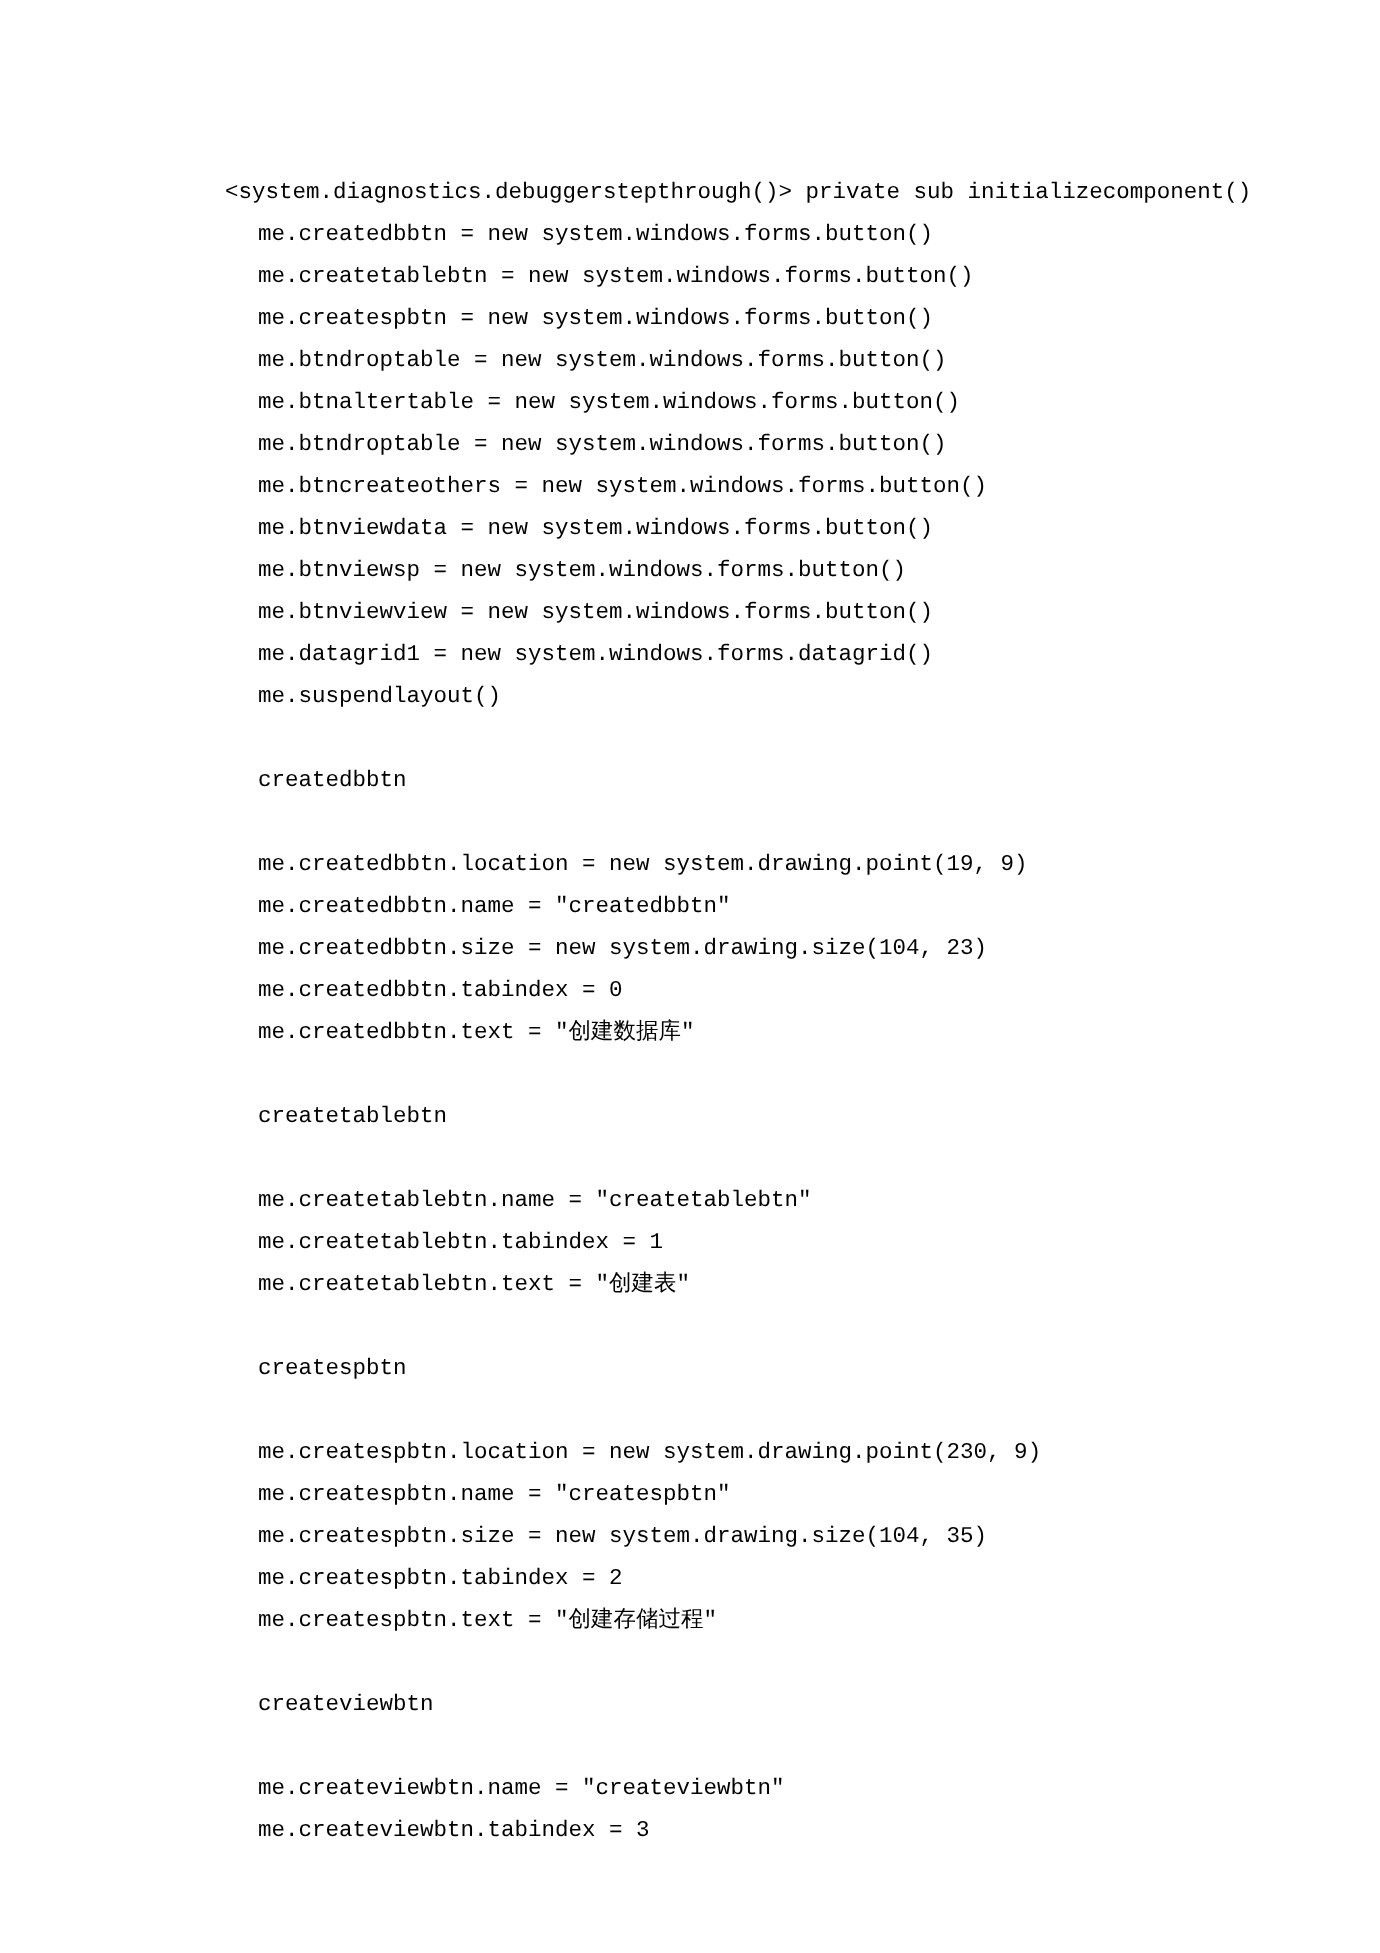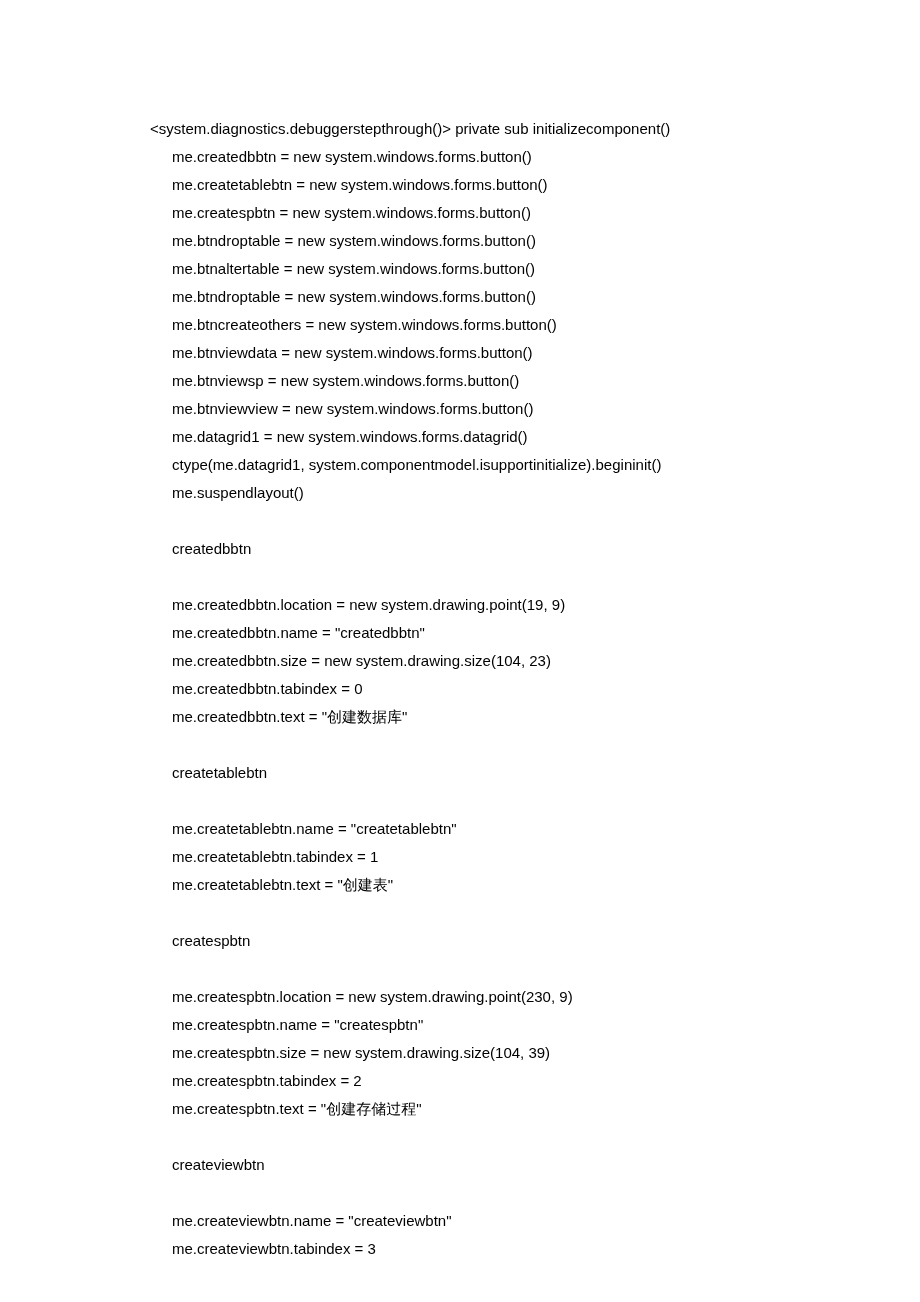--- a/index.html
+++ b/index.html
@@ -13,62 +13,62 @@
     width: 920px;
     min-height: 1302px;
     padding: 115px 60px 60px 150px;
     font-family: Arial, "Helvetica Neue", Helvetica, "PingFang SC", "Microsoft YaHei", sans-serif;
     font-size: 15px;
     line-height: 28px;
     color: #000;
   }
   .line {
     white-space: pre;
+    font-family: Liberation Mono, monospace;
   }
   .indent1 { padding-left: 22px; }
   .blank { height: 28px; }
 </style>
 </head>
 <body>
 
 <div class="page" id="page-root">
     <div class="line">&lt;system.diagnostics.debuggerstepthrough()&gt; private sub initializecomponent()</div>
     <div class="line indent1">me.createdbbtn = new system.windows.forms.button()</div>
     <div class="line indent1">me.createtablebtn = new system.windows.forms.button()</div>
     <div class="line indent1">me.createspbtn = new system.windows.forms.button()</div>
     <div class="line indent1">me.btndroptable = new system.windows.forms.button()</div>
     <div class="line indent1">me.btnaltertable = new system.windows.forms.button()</div>
     <div class="line indent1">me.btndroptable = new system.windows.forms.button()</div>
     <div class="line indent1">me.btncreateothers = new system.windows.forms.button()</div>
     <div class="line indent1">me.btnviewdata = new system.windows.forms.button()</div>
     <div class="line indent1">me.btnviewsp = new system.windows.forms.button()</div>
     <div class="line indent1">me.btnviewview = new system.windows.forms.button()</div>
     <div class="line indent1">me.datagrid1 = new system.windows.forms.datagrid()</div>
-    <div class="line indent1">ctype(me.datagrid1, system.componentmodel.isupportinitialize).begininit()</div>
     <div class="line indent1">me.suspendlayout()</div>
     <div class="blank"></div>
     <div class="line indent1">createdbbtn</div>
     <div class="blank"></div>
     <div class="line indent1">me.createdbbtn.location = new system.drawing.point(19, 9)</div>
     <div class="line indent1">me.createdbbtn.name = "createdbbtn"</div>
     <div class="line indent1">me.createdbbtn.size = new system.drawing.size(104, 23)</div>
     <div class="line indent1">me.createdbbtn.tabindex = 0</div>
     <div class="line indent1">me.createdbbtn.text = "创建数据库"</div>
     <div class="blank"></div>
     <div class="line indent1">createtablebtn</div>
     <div class="blank"></div>
     <div class="line indent1">me.createtablebtn.name = "createtablebtn"</div>
     <div class="line indent1">me.createtablebtn.tabindex = 1</div>
     <div class="line indent1">me.createtablebtn.text = "创建表"</div>
     <div class="blank"></div>
     <div class="line indent1">createspbtn</div>
     <div class="blank"></div>
     <div class="line indent1">me.createspbtn.location = new system.drawing.point(230, 9)</div>
     <div class="line indent1">me.createspbtn.name = "createspbtn"</div>
-    <div class="line indent1">me.createspbtn.size = new system.drawing.size(104, 39)</div>
+    <div class="line indent1">me.createspbtn.size = new system.drawing.size(104, 35)</div>
     <div class="line indent1">me.createspbtn.tabindex = 2</div>
     <div class="line indent1">me.createspbtn.text = "创建存储过程"</div>
     <div class="blank"></div>
     <div class="line indent1">createviewbtn</div>
     <div class="blank"></div>
     <div class="line indent1">me.createviewbtn.name = "createviewbtn"</div>
     <div class="line indent1">me.createviewbtn.tabindex = 3</div>
   </div>
 
 </body></html>

